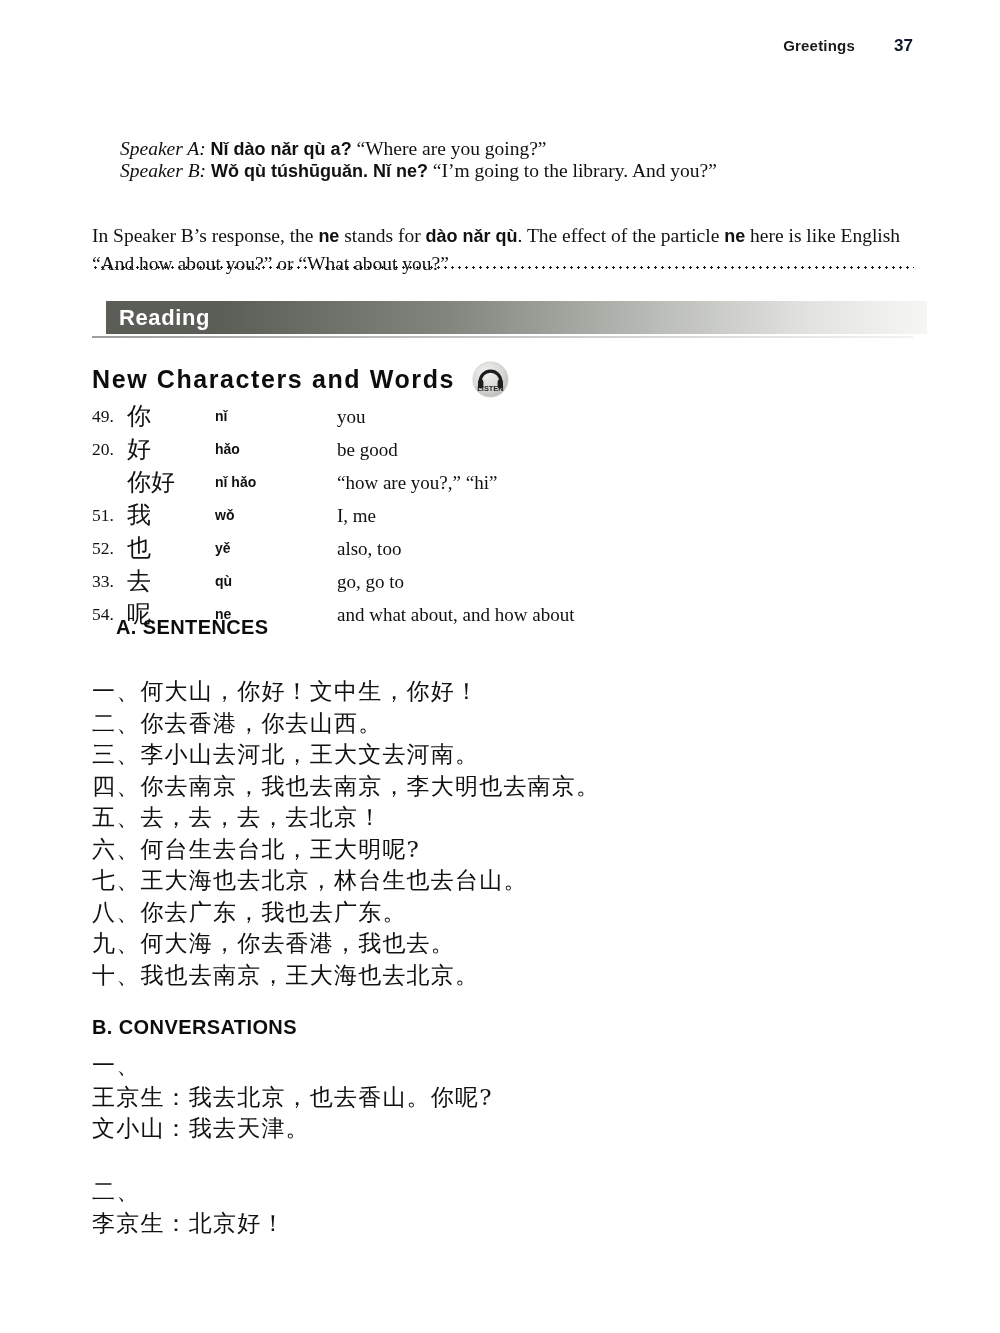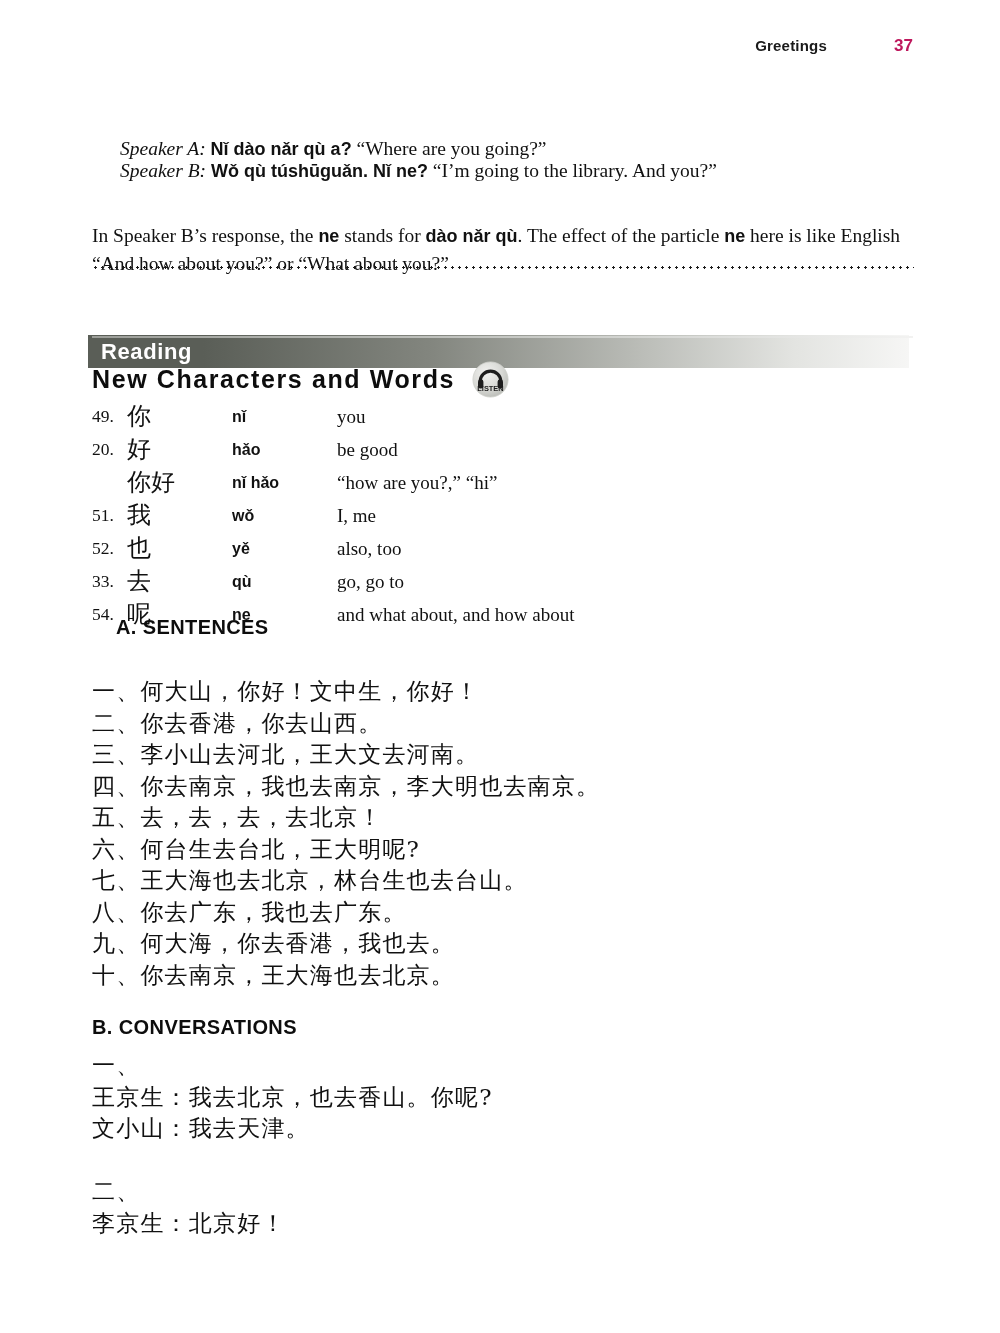--- a/index.html
+++ b/index.html
@@ -33,26 +33,26 @@
     display: flex;
     justify-content: flex-end;
     align-items: baseline;
     font-family: "Liberation Sans", "DejaVu Sans", sans-serif;
   }
   .runhead-title {
     font-size: 15px;
     font-weight: bold;
     letter-spacing: 0.2px;
     color: #1a1a1a;
-    margin-right: 60px;
+    margin-right: 32px;
   }
   .runhead-folio {
     font-size: 17px;
     font-weight: bold;
-    color: #be185d;
+    color: #0f172a;
     min-width: 26px;
     text-align: right;
   }
 
   
   .prose {
     position: absolute;
     left: 92px;
     width: 822px;
     font-size: 19.5px;
@@ -93,28 +93,27 @@
     height: 3px;
     background-image: radial-gradient(circle, #1a1a1a 0 1.2px, rgba(0,0,0,0) 1.4px);
     background-size: 7px 3px;
     background-repeat: repeat-x;
     background-position: left center;
   }
 
   
   .banner {
     position: absolute;
-    left: 88px;
+    left: 106px;
     top: 301px;
     width: 821px;
     height: 33px;
     background: linear-gradient(to right, #5a5e57 0%, #5a5e57 14%, #83867f 42%, #bcbeb9 68%, #e3e4e1 86%, #f6f6f5 100%);
     display: flex;
     align-items: center;
-    margin-top: 34px;
   }
   .banner-label {
     font-family: "Liberation Sans", "DejaVu Sans", sans-serif;
     font-weight: bold;
     font-size: 22px;
     color: #ffffff;
     letter-spacing: 0.6px;
     padding-left: 13px;
     line-height: 1;
   }
@@ -172,24 +171,24 @@
     font-size: 17.5px;
   }
   .v-han {
     position: absolute;
     left: 35px;
     font-family: "DejaVu Serif", "Liberation Serif", serif;
     font-size: 24px;
   }
   .v-pin {
     position: absolute;
-    left: 140px;
-    font-family: "Liberation Sans", "DejaVu Sans", sans-serif;
-    font-weight: bold;
-    font-size: 16px;
+    left: 123px;
+    font-family: "Liberation Sans", "DejaVu Sans", sans-serif;
+    font-weight: bold;
+    font-size: 14px;
   }
   .v-eng {
     position: absolute;
     left: 245px;
     font-size: 19px;
   }
 
   
   .sec-head {
     position: absolute;
@@ -324,21 +323,21 @@
   <div class="cn-block" id="sentences-list">
       <div class="cn-line">一、何大山，你好！文中生，你好！</div>
       <div class="cn-line">二、你去香港，你去山西。</div>
       <div class="cn-line">三、李小山去河北，王大文去河南。</div>
       <div class="cn-line">四、你去南京，我也去南京，李大明也去南京。</div>
       <div class="cn-line">五、去，去，去，去北京！</div>
       <div class="cn-line">六、何台生去台北，王大明呢?</div>
       <div class="cn-line">七、王大海也去北京，林台生也去台山。</div>
       <div class="cn-line">八、你去广东，我也去广东。</div>
       <div class="cn-line">九、何大海，你去香港，我也去。</div>
-      <div class="cn-line">十、你去南京，王大海也去北京。</div>
+      <div class="cn-line">十、我也去南京，王大海也去北京。</div>
     </div>
 
   <div class="sec-head" id="head-conversations">B. CONVERSATIONS</div>
   <div class="cn-block" id="conv-one">
       <div class="cn-line">一、</div>
       <div class="cn-line">王京生：我去北京，也去香山。你呢?</div>
       <div class="cn-line">文小山：我去天津。</div>
     </div>
   <div class="cn-block" id="conv-two">
       <div class="cn-line">二、</div>

